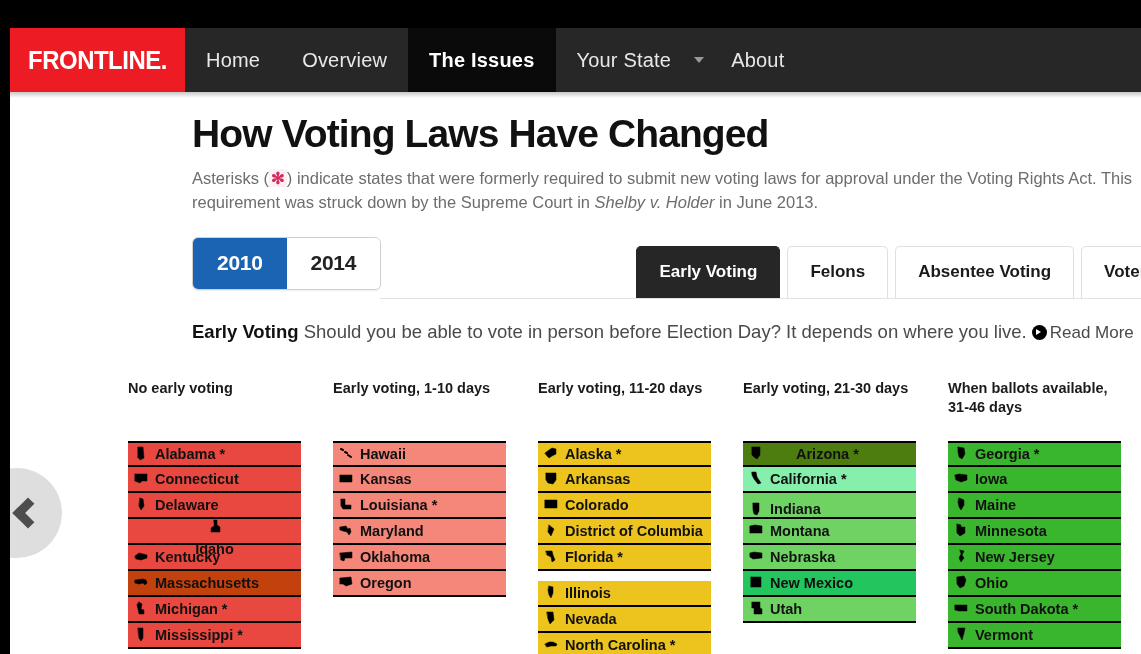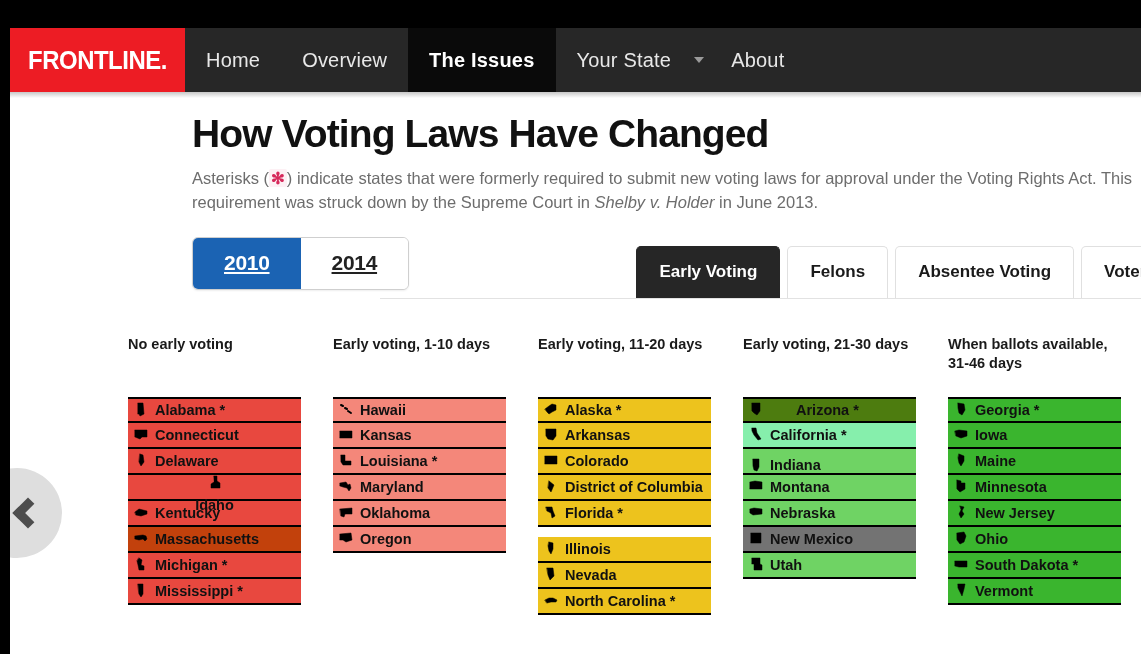--- a/index.html
+++ b/index.html
@@ -127,28 +127,27 @@
     position: absolute;
     left: 182px; top: 0;
     display: flex;
     border: 1px solid #cfcfcf;
     border-radius: 6px;
     overflow: hidden;
     background: #fff;
     box-shadow: 0 1px 2px rgba(0,0,0,0.07);
   }
   .year-btn {
-    padding: 13px 31px 14px;
+    padding: 13px 24px 14px;
     font-size: 21px;
     font-weight: bold;
     color: #222;
     background: #fff;
     cursor: pointer;
     letter-spacing: -0.3px;
-    text-decoration: underline;
   }
   .year-btn.active {
     background: #1b63b3;
     color: #fff;
   }
 
   #tabs-wrap {
     position: absolute;
     left: 370px; right: 0; top: 0;
     height: 62px;
@@ -321,20 +320,25 @@
         <div id="tabs-wrap">
           <div id="tabs">
               <div class="tab active"><span>Early Voting</span></div>
               <div class="tab"><span>Felons</span></div>
               <div class="tab"><span>Absentee Voting</span></div>
               <div class="tab"><span>Voter ID</span></div>
             </div>
         </div>
       </div>
 
+      <div class="inner">
+        <div id="desc">
+          <b>Early Voting</b><span> Should you be able to vote in person before Election Day? It depends on where you live.</span><span class="arrow-circle"></span><a id="readmore" href="#">Read More</a>
+        </div>
+      </div>
 
       <div id="columns">
           <div class="col">
             <div class="col-head">No early voting</div>
             <div class="col-list">
               <div class="state-row" style="background: rgb(232, 72, 63);">
                 <span class="state-icon">
                   <svg width="14" height="15" viewBox="0 0 14 15">
                     <path d="M4,1 L9,1 L10,12 L6,14 L5,12 L4,12 Z" fill="#000" stroke="#000" stroke-width="0.5" stroke-linecap="round"></path>
                   </svg>
@@ -557,21 +561,21 @@
                 <span>Montana</span>
               </div>
               <div class="state-row" style="background: rgb(111, 211, 100);">
                 <span class="state-icon">
                   <svg width="14" height="15" viewBox="0 0 14 15">
                     <path d="M1,4 L5,3 L13,4 L13,9 L4,10 L1,8 Z" fill="#000" stroke="#000" stroke-width="0.5" stroke-linecap="round"></path>
                   </svg>
                 </span>
                 <span>Nebraska</span>
               </div>
-              <div class="state-row" style="background: #737373;">
+              <div class="state-row" style="background: #22c55e;">
                 <span class="state-icon">
                   <svg width="14" height="15" viewBox="0 0 14 15">
                     <path d="M2,2 L12,2 L12,12 L2,12 Z" fill="#000" stroke="#000" stroke-width="0.5" stroke-linecap="round"></path>
                   </svg>
                 </span>
                 <span>New Mexico</span>
               </div>
               <div class="state-row" style="background: rgb(111, 211, 100);">
                 <span class="state-icon">
                   <svg width="14" height="15" viewBox="0 0 14 15">

